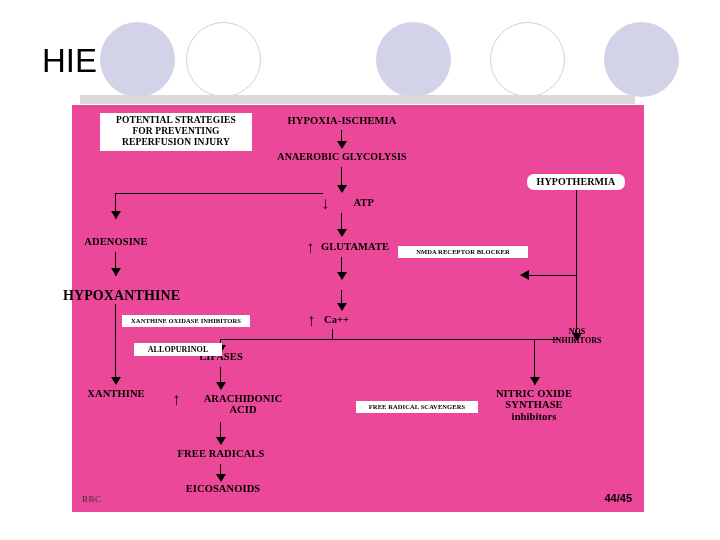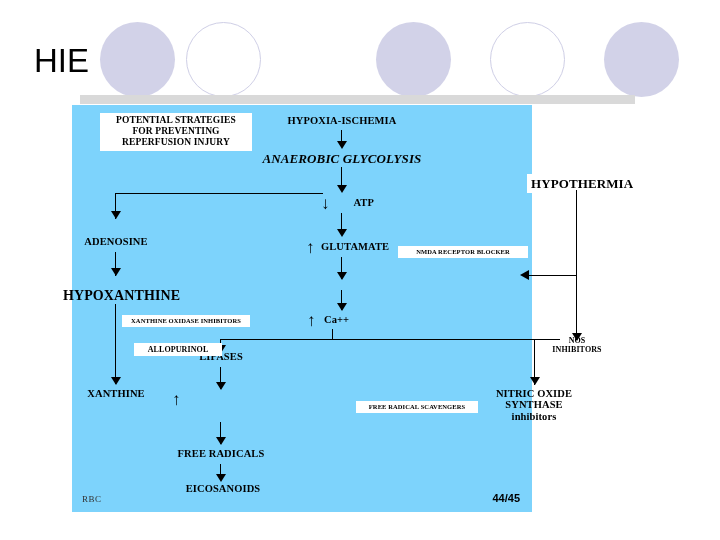--- a/index.html
+++ b/index.html
@@ -30,35 +30,35 @@
 
   #deco-bar {
     position: absolute;
     left: 80px; top: 95px;
     width: 555px; height: 9px;
     background: #d9d9d9;
   }
 
   #page-title {
     position: absolute;
-    left: 34px; top: 44px;
+    left: 42px; top: 44px;
     font-size: 33px;
     font-weight: 400;
     color: #000000;
     letter-spacing: 0px;
     line-height: 1;
     font-family: "Liberation Sans", sans-serif;
   }
 
   
   #diagram-panel {
     position: absolute;
     left: 72px; top: 105px;
-    width: 460px; height: 407px;
-    background: #7dd3fc;
+    width: 572px; height: 407px;
+    background: #ec4899;
   }
 
   .node {
     position: absolute;
     color: #000;
     font-family: "Liberation Serif", serif;
     font-weight: bold;
     text-align: center;
     line-height: 1.08;
     white-space: pre-line;
@@ -143,21 +143,21 @@
 <div id="diagram-panel">
 
   <div class="boxed" style="left:28px; top:8px; width:152px; font-size:9.5px;">POTENTIAL STRATEGIES
 FOR PREVENTING
 REPERFUSION INJURY</div>
 
   <div class="node" style="left:200px; top:10px; width:140px; font-size:10.5px;">HYPOXIA-ISCHEMIA</div>
   <div class="vline" style="left:269px; top:25px; height:14px;"></div>
   <div class="arrow-down" style="left:265px; top:36px;"></div>
 
-  <div class="node" style="left:190px; top:47px; width:160px; font-size:13px;font-style:italic;">ANAEROBIC GLYCOLYSIS</div>
+  <div class="node" style="left:190px; top:47px; width:160px; font-size:10px;">ANAEROBIC GLYCOLYSIS</div>
   <div class="vline" style="left:269px; top:62px; height:23px;"></div>
   <div class="arrow-down" style="left:265px; top:80px;"></div>
 
   <div class="glyph" style="left:249px; top:90px; font-size:17px;">↓</div>
   <div class="node" style="left:262px; top:92px; width:40px; font-size:10.5px; text-align:right;">ATP</div>
   <div class="vline" style="left:269px; top:108px; height:22px;"></div>
   <div class="arrow-down" style="left:265px; top:124px;"></div>
 
   <div class="glyph" style="left:234px; top:134px; font-size:17px;">↑</div>
   <div class="node" style="left:249px; top:136px; width:96px; font-size:10.5px; text-align:left;">GLUTAMATE</div>
@@ -175,20 +175,22 @@
   <div class="vline" style="left:148px; top:234px; height:10px;"></div>
   <div class="arrow-down" style="left:144px; top:240px;"></div>
   <div class="vline" style="left:462px; top:234px; height:46px;"></div>
   <div class="arrow-down" style="left:458px; top:272px;"></div>
 
   <div class="node" style="left:104px; top:246px; width:90px; font-size:10.5px;">LIPASES</div>
   <div class="vline" style="left:148px; top:262px; height:22px;"></div>
   <div class="arrow-down" style="left:144px; top:277px;"></div>
 
   <div class="glyph" style="left:100px; top:286px; font-size:17px;">↑</div>
+  <div class="node" style="left:118px; top:288px; width:106px; font-size:10.5px;">ARACHIDONIC
+ACID</div>
   <div class="vline" style="left:148px; top:317px; height:22px;"></div>
   <div class="arrow-down" style="left:144px; top:332px;"></div>
 
   <div class="node" style="left:96px; top:343px; width:106px; font-size:10.5px;">FREE RADICALS</div>
   <div class="vline" style="left:148px; top:359px; height:16px;"></div>
   <div class="arrow-down" style="left:144px; top:369px;"></div>
 
   <div class="node" style="left:98px; top:378px; width:106px; font-size:10.5px;">EICOSANOIDS</div>
 
   <div class="hline" style="left:43px; top:88px; width:208px;"></div>
@@ -203,27 +205,27 @@
   <div class="vline" style="left:43px; top:199px; height:80px;"></div>
   <div class="arrow-down" style="left:39px; top:272px;"></div>
 
   <div class="node" style="left:-5px; top:283px; width:98px; font-size:10.5px;">XANTHINE</div>
 
   <div class="boxed" style="left:50px; top:210px; width:128px; font-size:6.5px;">XANTHINE OXIDASE INHIBITORS</div>
   <div class="boxed" style="left:62px; top:238px; width:88px; font-size:8px;">ALLOPURINOL</div>
 
   <div class="boxed" style="left:326px; top:141px; width:130px; font-size:6.5px;">NMDA RECEPTOR BLOCKER</div>
 
-  <div class="boxed" style="left:455px; top:69px; width:98px; font-size:13px;">HYPOTHERMIA</div>
+  <div class="boxed" style="left:455px; top:69px; width:98px; font-size:10px;border-radius:7px;">HYPOTHERMIA</div>
   <div class="vline" style="left:504px; top:85px; height:150px;"></div>
   <div class="hline" style="left:456px; top:170px; width:48px;"></div>
   <div class="arrow-left" style="left:448px; top:165px;"></div>
   <div class="arrow-down" style="left:500px; top:228px;"></div>
 
-  <div class="node" style="left:469px; top:232px; width:72px; font-size:8px;">NOS
+  <div class="node" style="left:469px; top:223px; width:72px; font-size:8px;">NOS
 INHIBITORS</div>
 
   <div class="node" style="left:404px; top:283px; width:116px; font-size:10.5px;">NITRIC OXIDE
 SYNTHASE
 inhibitors</div>
 
   <div class="boxed" style="left:284px; top:296px; width:122px; font-size:6.5px;">FREE RADICAL SCAVENGERS</div>
 
   <div id="credit">RBC</div>
   <div id="slide-number">44/45</div>

